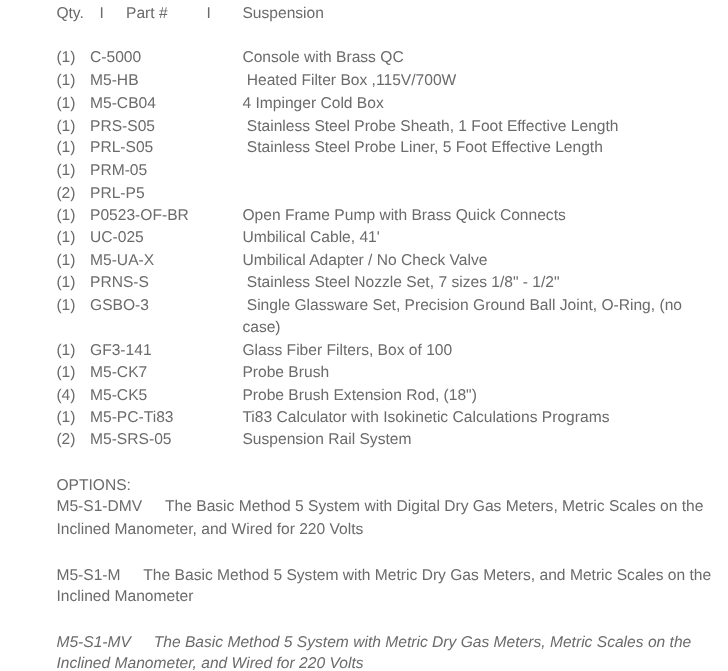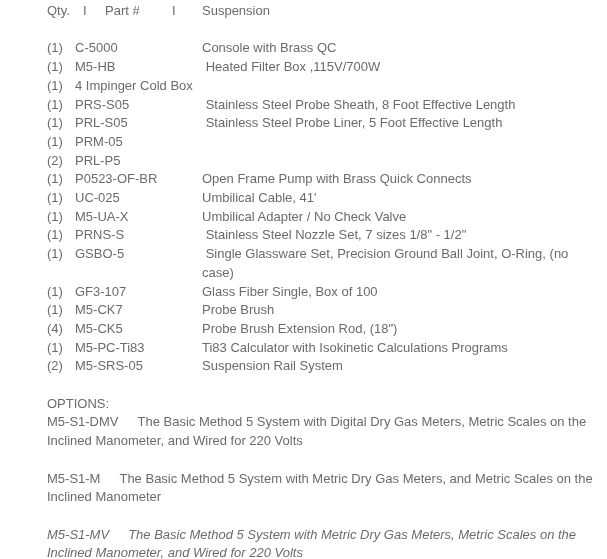--- a/index.html
+++ b/index.html
@@ -50,26 +50,27 @@
     <span>C-5000</span>
     <span class="desc">Console with Brass QC</span>
   </div>
   <div class="row">
     <span>(1)</span>
     <span>M5-HB</span>
     <span class="desc"> Heated Filter Box ,115V/700W</span>
   </div>
   <div class="row">
     <span>(1)</span>
+    <span>M5-CB04</span>
     <span class="desc">4 Impinger Cold Box</span>
   </div>
   <div class="row">
     <span>(1)</span>
     <span>PRS-S05</span>
-    <span class="desc"> Stainless Steel Probe Sheath, 8 Foot Effective Length</span>
+    <span class="desc"> Stainless Steel Probe Sheath, 1 Foot Effective Length</span>
   </div>
   <div class="row">
     <span>(1)</span>
     <span>PRL-S05</span>
     <span class="desc"> Stainless Steel Probe Liner, 5 Foot Effective Length</span>
   </div>
   <div class="row">
     <span>(1)</span>
     <span>PRM-05</span>
   </div>
@@ -92,27 +93,27 @@
     <span>M5-UA-X</span>
     <span class="desc">Umbilical Adapter / No Check Valve</span>
   </div>
   <div class="row">
     <span>(1)</span>
     <span>PRNS-S</span>
     <span class="desc"> Stainless Steel Nozzle Set, 7 sizes 1/8" - 1/2"</span>
   </div>
   <div class="row">
     <span>(1)</span>
-    <span>GSBO-5</span>
+    <span>GSBO-3</span>
     <span class="desc"> Single Glassware Set, Precision Ground Ball Joint, O-Ring, (no case)</span>
   </div>
   <div class="row">
     <span>(1)</span>
-    <span>GF3-107</span>
-    <span class="desc">Glass Fiber Single, Box of 100</span>
+    <span>GF3-141</span>
+    <span class="desc">Glass Fiber Filters, Box of 100</span>
   </div>
   <div class="row">
     <span>(1)</span>
     <span>M5-CK7</span>
     <span class="desc">Probe Brush</span>
   </div>
   <div class="row">
     <span>(4)</span>
     <span>M5-CK5</span>
     <span class="desc">Probe Brush Extension Rod, (18")</span>

